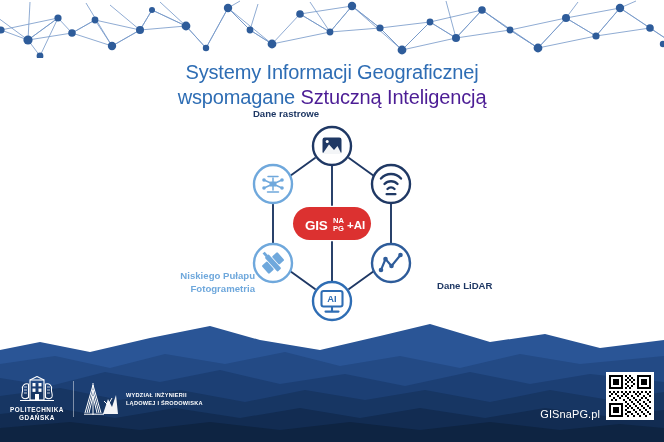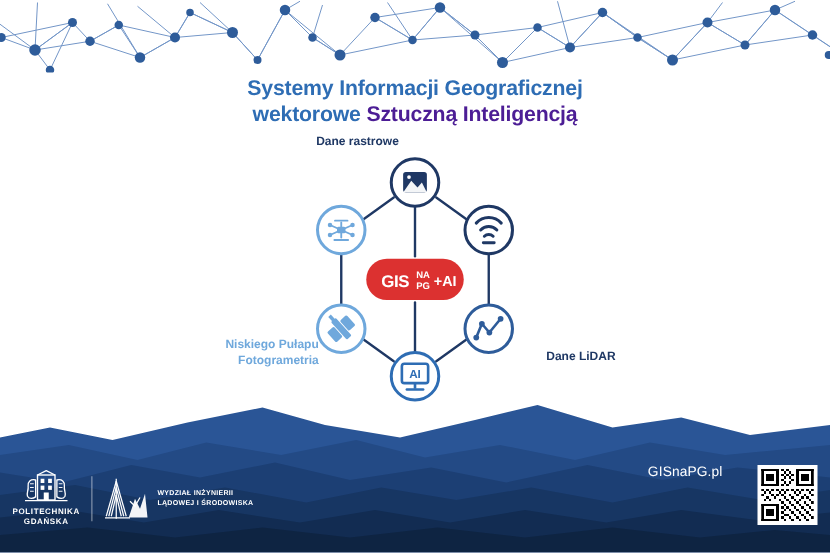--- a/index.html
+++ b/index.html
@@ -14,21 +14,21 @@
     position:absolute; left:0; top:0; width:664px; height:58px;
     background:#ffffff;
   }
 
   
   #title-block {
     position:absolute; left:0; top:60px; width:664px;
     text-align:center; line-height:1.26;
   }
   #title-block .tline {
-    font-size:17px; font-weight:bold; letter-spacing:-0.15px;
+    font-size:20px; font-weight:normal; letter-spacing:-0.15px;
   }
   .t-blue { color:#2E6DB4; }
   .t-red  { color:#4c1d95; }
 
   
   #diagram {
     position:absolute; left:0; top:108px; width:664px; height:215px;
   }
   #diagram-svg { position:absolute; left:0; top:0; }
 
@@ -63,21 +63,21 @@
   }
   .footer-divider { width:1px; height:36px; background:rgba(255,255,255,.45); }
   .wydz-block { display:flex; align-items:center; gap:7px; }
   .wydz-text {
     color:#ffffff; font-size:5.6px; font-weight:bold; letter-spacing:0.25px;
     line-height:1.45;
   }
 
   #footer-right {
     position:absolute; right:10px; bottom:22px;
-    display:flex; align-items:flex-start; gap:28px;
+    display:flex; align-items:flex-end; gap:6px;
   }
   #site-url { color:#ffffff; font-size:11px; font-weight:normal; letter-spacing:.1px; }
   #qr-code { width:48px; height:48px; background:#ffffff; padding:3px; }
 </style>
 </head>
 <body>
 
 <div id="network-banner">
   <svg width="664" height="58" viewBox="0 0 664 58">
     <g stroke="#5B84BE" stroke-width="0.8" opacity="0.85" fill="none">
@@ -125,21 +125,21 @@
         <circle cx="596" cy="36" r="3.6"></circle>
       <circle cx="620" cy="8" r="4.2"></circle>
         <circle cx="650" cy="28" r="3.8"></circle>
       <circle cx="663" cy="44" r="3.2"></circle>
     </g>
   </svg>
 </div>
 
 <div id="title-block">
   <div class="tline t-blue">Systemy Informacji Geograficznej</div>
-  <div class="tline"><span class="t-blue">wektorowe </span><span class="t-red">Sztuczną Inteligencją</span></div>
+  <div class="tline"><span class="t-blue">wspomagane </span><span class="t-red">Sztuczną Inteligencją</span></div>
 </div>
 
 <div id="diagram">
 
   <svg id="diagram-svg" width="664" height="215" viewBox="0 0 664 215">
     <defs>
       <clipPath id="clipRaster">
           <circle cx="332" cy="38" r="19"></circle>
         </clipPath>
     </defs>

